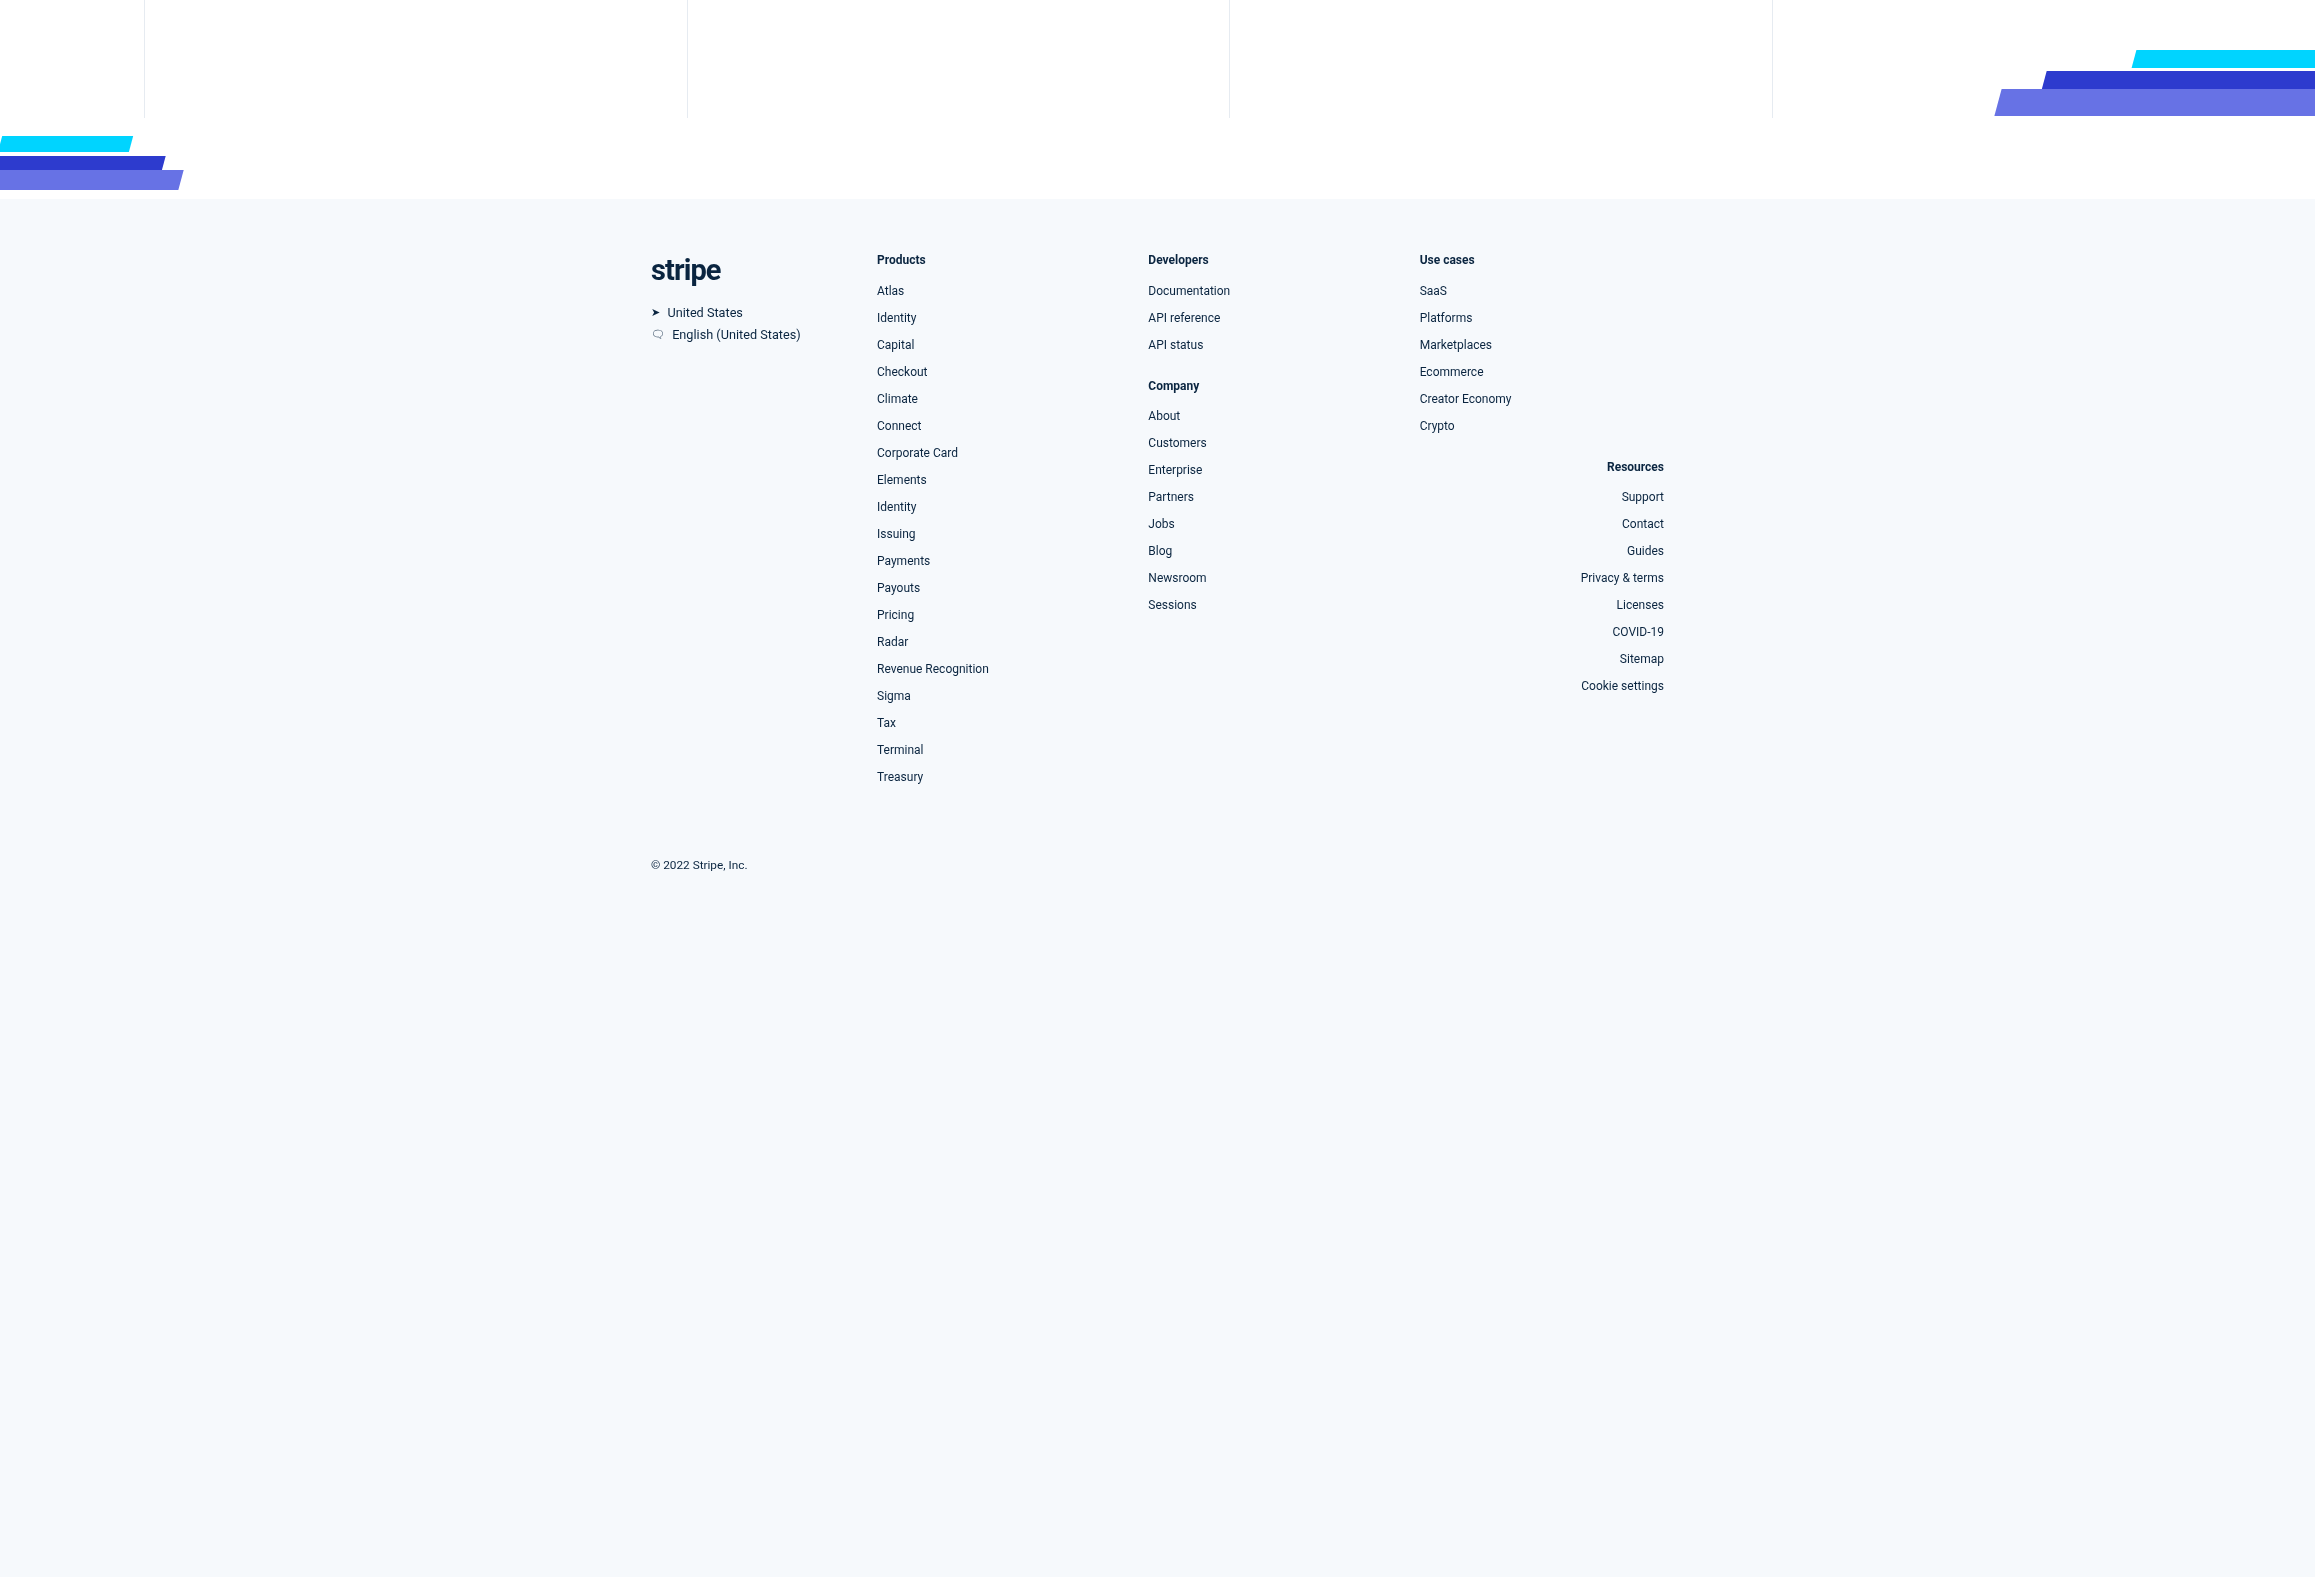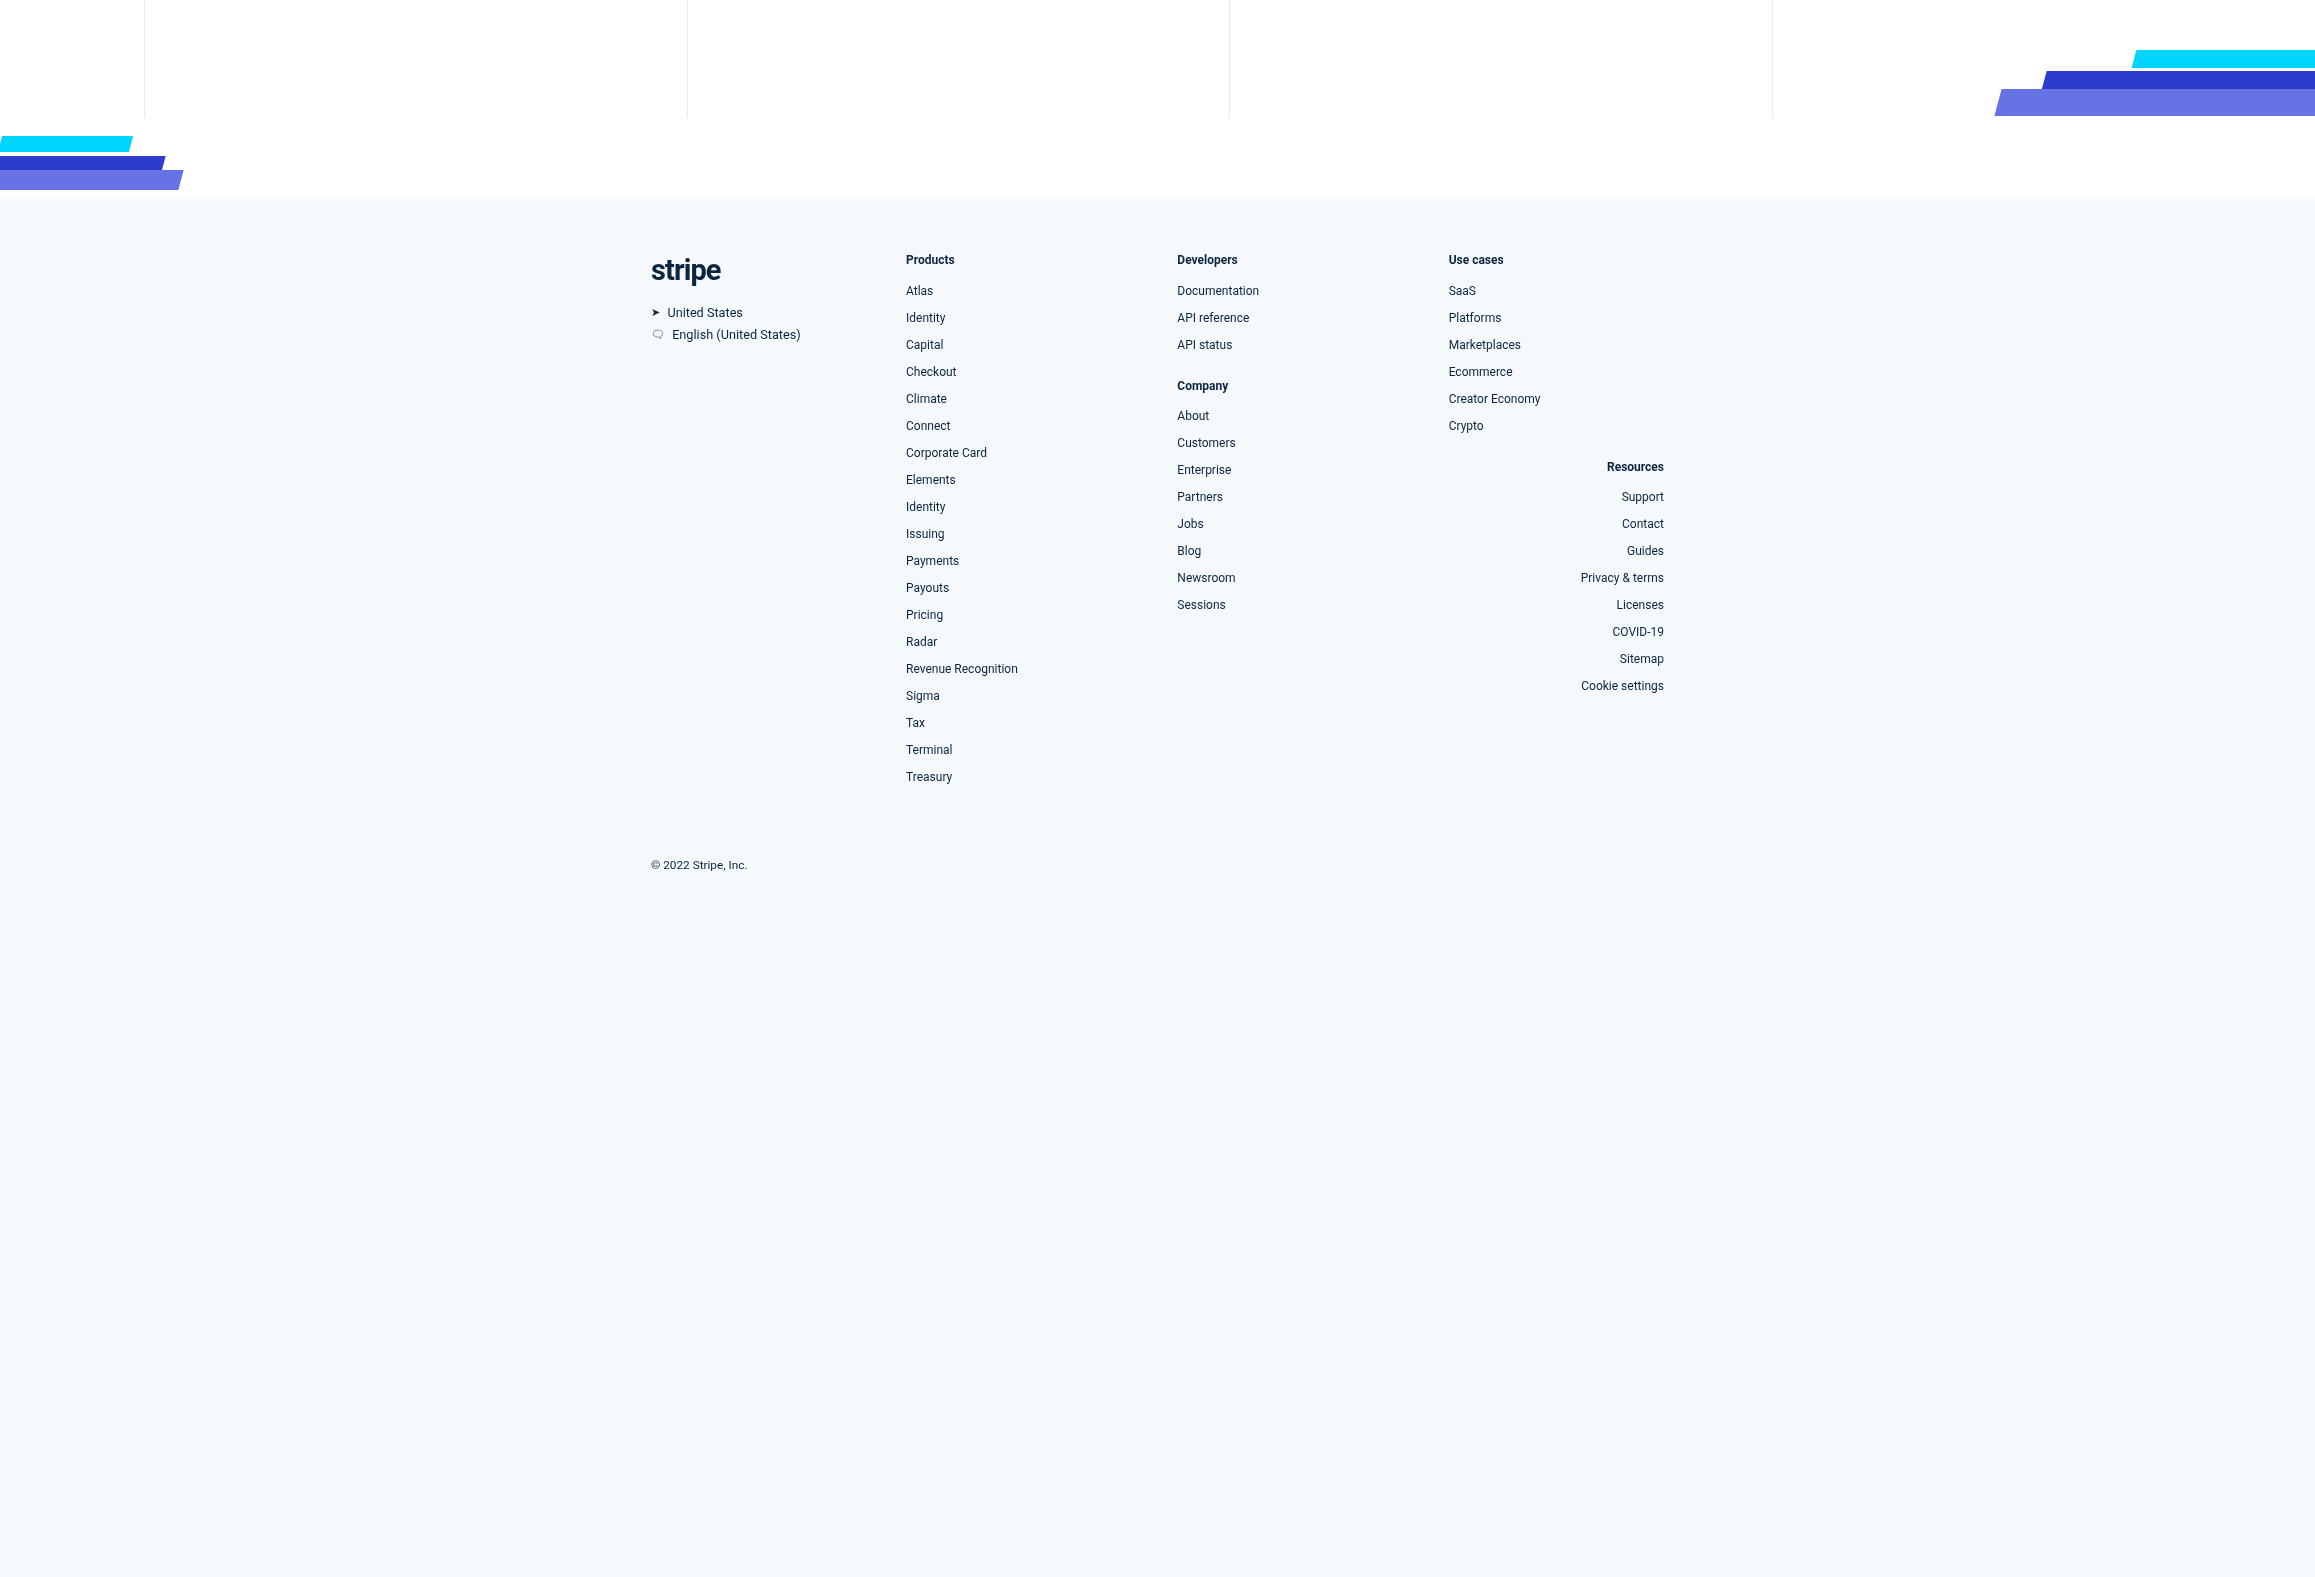--- a/index.html
+++ b/index.html
@@ -113,21 +113,21 @@
 
     .footer-content {
       max-width: 1049px;
       margin: 0 auto;
       padding: 54px 18px 36px;
     }
 
     .footer-grid {
       display: grid;
       grid-template-columns: 199px 1fr 1fr 1fr;
-      gap: 56px;
+      gap: 27px;
     }
 
     .stripe-logo {
       font-size: 29px;
       font-weight: 700;
       color: #0a2540;
       letter-spacing: -0.9px;
       margin-bottom: 18px;
       display: block;
     }

